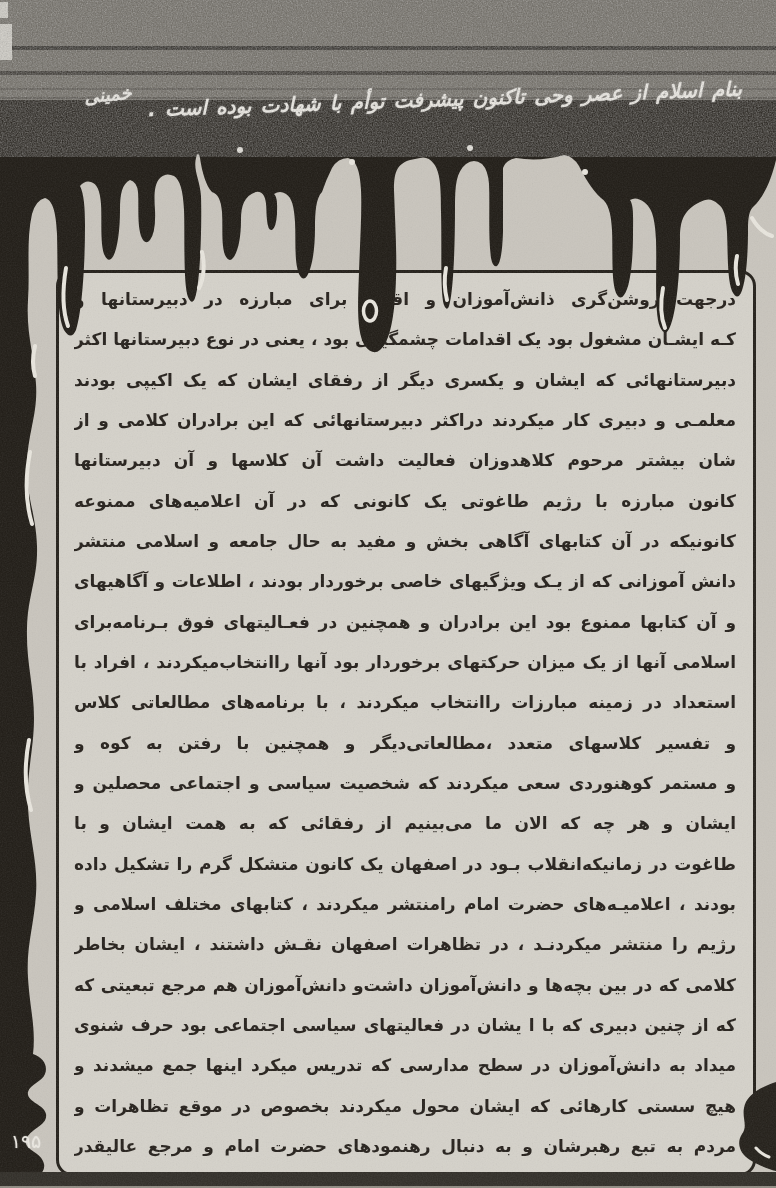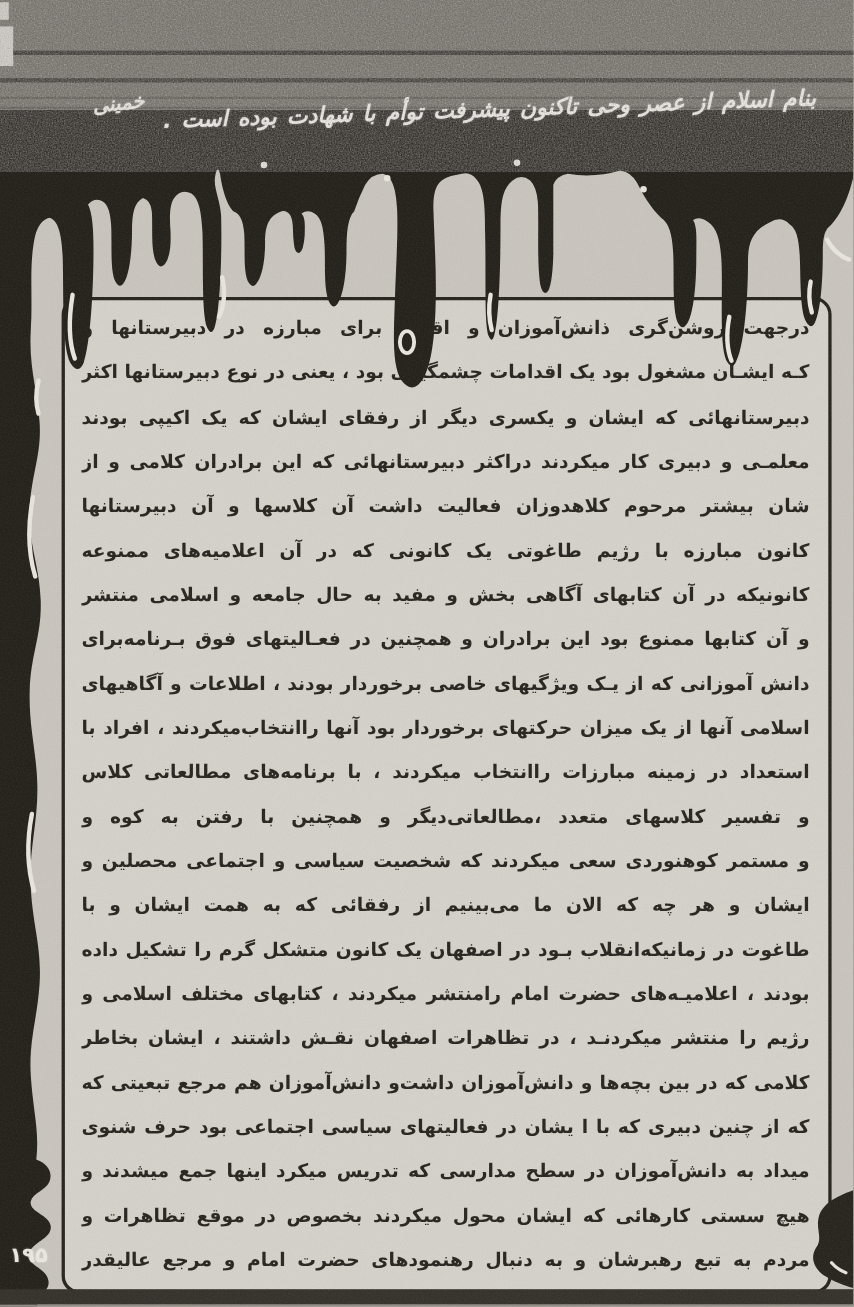--- a/index.html
+++ b/index.html
@@ -46,21 +46,21 @@
     height:34px; line-height:34px; overflow:hidden;
     font-weight:700; font-size:17px; color:#241f1a; letter-spacing:.2px;
     direction:rtl; unicode-bidi:plaintext;
     text-align:justify; text-align-last:justify; -moz-text-align-last:justify;
   }
   
   .drips{position:absolute; left:0; top:0; z-index:5; pointer-events:none;}
   
   .pagenum{
     position:absolute; left:5px; top:1130px; width:42px; z-index:7;
-    color:#ece9e2; font-weight:bold; font-size:19px; text-align:center;
+    color:#ece9e2; font-weight:normal; font-size:19px; text-align:center;
     text-shadow:0 0 2px rgba(255,255,255,.4);
   }
   
   .bottombar{position:absolute; left:0; top:1172px; width:776px; height:14px; background:#302d27; z-index:8;}
   .bottomedge{position:absolute; left:0; top:1186px; width:776px; height:2px; background:#8f8b82; z-index:8;}
   
   .notch{position:absolute; background:#cfccc4; z-index:4;}
   .notch.n1{left:0; top:24px; width:12px; height:36px;}
   .notch.n2{left:0; top:2px; width:8px; height:16px;}
   
@@ -83,22 +83,22 @@
   <div class="signature">خمینی</div>
 
   <div class="panel">
     <div class="tline">درجهت روشن‌گری ذانش‌آموزان و اقدام برای مبارزه در دبیرستانها و دبستان‌هائی</div>
     <div class="tline">کـه ایشـان مشغول بود یک اقدامات چشمگیری بود ، یعنی در نوع دبیرستانها اکثر</div>
     <div class="tline">دبیرستانهائی که ایشان و یکسری دیگر از رفقای ایشان که یک اکیپی بودند درسمت</div>
     <div class="tline">معلمـی و دبیری کار میکردند دراکثر دبیرستانهائی که این برادران کلامی و از همه</div>
     <div class="tline">شان بیشتر مرحوم کلاهدوزان فعالیت داشت آن کلاسها و آن دبیرستانها بعنوان‌یک</div>
     <div class="tline">کانون مبارزه با رژیم طاغوتی یک کانونی که در آن اعلامیه‌های ممنوعه منتشرمیشد</div>
     <div class="tline">کانونیکه در آن کتابهای آگاهی بخش و مفید به حال جامعه و اسلامی منتشر میشد</div>
+    <div class="tline">دانش آموزانی که از یـک ویژگیهای خاصی برخوردار بودند ، اطلاعات و آگاهیهای</div>
     <div class="tline">و آن کتابها ممنوع بود این برادران و همچنین در فعـالیتهای فوق بـرنامه‌برای</div>
-    <div class="tline">دانش آموزانی که از یـک ویژگیهای خاصی برخوردار بودند ، اطلاعات و آگاهیهای</div>
     <div class="tline">اسلامی آنها از یک میزان حرکتهای برخوردار بود آنها راانتخاب‌میکردند ، افراد با</div>
     <div class="tline">استعداد در زمینه مبارزات راانتخاب میکردند ، با برنامه‌های مطالعاتی کلاس قرآن</div>
     <div class="tline">و تفسیر کلاسهای متعدد ،مطالعاتی‌دیگر و همچنین با رفتن به کوه و برنامه‌های‌مرتب</div>
     <div class="tline">و مستمر کوهنوردی سعی میکردند که شخصیت سیاسی و اجتماعی محصلین و دانش</div>
     <div class="tline">ایشان و هر چه که الان ما می‌بینیم از رفقائی که به همت ایشان و با پشتکارایشان</div>
     <div class="tline">طاغوت در زمانیکه‌انقلاب بـود در اصفهان یک کانون  متشکل گرم را تشکیل داده</div>
     <div class="tline">بودند ، اعلامیـه‌های حضرت امام رامنتشر میکردند ، کتابهای مختلف اسلامی و ضد</div>
     <div class="tline">رژیم را منتشر میکردنـد ، در تظاهرات اصفهان نقـش داشتند ، ایشان بخاطر نفوذ</div>
     <div class="tline">کلامی که در بین بچه‌ها و دانش‌آموزان داشت‌و دانش‌آموزان هم مرجع تبعیتی  که</div>
     <div class="tline">که از چنین  دبیری که با ا یشان در فعالیتهای سیاسی اجتماعی بود حرف شنوی</div>

